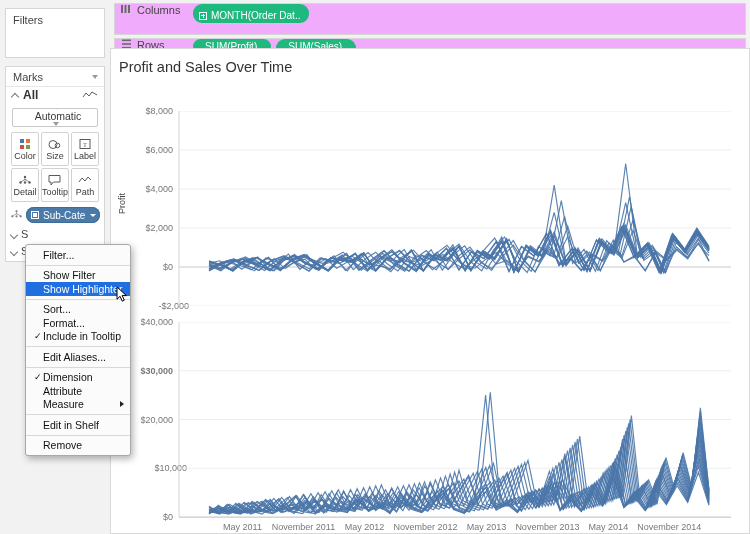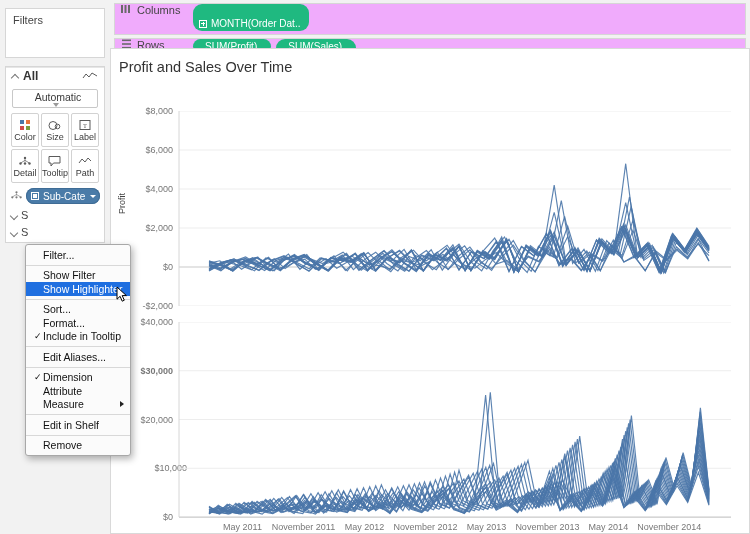--- a/index.html
+++ b/index.html
@@ -105,21 +105,21 @@
     background:#f2f2f2;
   }
   .shelf-row{
     display:flex;align-items:flex-start;height:32px;margin:3px 4px 0 4px;
     background:#f0abfc;border:1px solid #d6d6d6;box-sizing:border-box;
   }
   .shelf-row .shelf-ico{width:22px;display:flex;justify-content:center;flex:0 0 auto;}
   .shelf-row .shelf-name{width:56px;font-size:11px;color:#444;flex:0 0 auto;}
   .green-pill{
     background:#1fb980;color:#fff;border-radius:9px;height:15px;
-    display:inline-flex;align-items:center;padding:12px 9px 0 6px;
+    display:inline-flex;align-items:center;padding:4px 9px 0 6px;
     font-size:10px;margin-right:5px;white-space:nowrap;
   }
   .green-pill .plusbox{
     width:8px;height:8px;border:1px solid #fff;box-sizing:border-box;
     margin-right:4px;position:relative;flex:0 0 auto;
   }
   .green-pill .plusbox:before,.green-pill .plusbox:after{
     content:"";position:absolute;background:#fff;
   }
   .green-pill .plusbox:before{left:2.6px;top:1px;width:0.9px;height:4px;}
@@ -173,20 +173,24 @@
 <body>
 
 <div id="left-panel">
 
 
   <div class="shelf-card" id="filters-card">
     <div class="shelf-title">Filters</div>
   </div>
 
   <div class="shelf-card" id="marks-card">
+    <div class="marks-head">
+      <span class="marks-head-label">Marks</span>
+      <span class="tiny-caret"></span>
+    </div>
 
     <div class="marks-all-row">
       <span class="chev"></span>
       <span class="marks-all-label">All</span>
       <svg class="line-glyph" viewBox="0 0 16 10">
         <path d="M1 7 L4 3 L7 6 L10 2 L15 5" fill="none" stroke="#5b5b5b" stroke-width="1"></path>
       </svg>
     </div>
 
     <div class="mark-type-select">
@@ -321,21 +325,21 @@
 </div>
 
 <div id="viz">
   <div id="viz-title">Profit and Sales Over Time</div>
   <div class="plot-wrap" id="plot-wrap">
       <div class="tick-lbl" style="left: 0px; width: 62px; top: 27px;">$8,000</div>
       <div class="tick-lbl" style="left: 0px; width: 62px; top: 66px;">$6,000</div>
       <div class="tick-lbl" style="left: 0px; width: 62px; top: 105px;">$4,000</div>
       <div class="tick-lbl" style="left: 0px; width: 62px; top: 144px;">$2,000</div>
       <div class="tick-lbl" style="left: 0px; width: 62px; top: 183px;">$0</div>
-      <div class="tick-lbl" style="left: 0px; width: 62px; top: 222px; text-align: right;">-$2,000</div>
+      <div class="tick-lbl" style="left: 16px; width: 62px; top: 222px; text-align: right;">-$2,000</div>
       <svg width="638" height="195" style="position: absolute; left: 0px; top: 32px;">
         <line x1="68" x2="620" y1="0" y2="0" stroke="#ededed" stroke-width="1"></line>
         <line x1="68" x2="620" y1="39" y2="39" stroke="#ededed" stroke-width="1"></line>
         <line x1="68" x2="620" y1="78" y2="78" stroke="#ededed" stroke-width="1"></line>
         <line x1="68" x2="620" y1="117" y2="117" stroke="#ededed" stroke-width="1"></line>
         <line x1="68" x2="620" y1="156" y2="156" stroke="#c9c9c9" stroke-width="1"></line>
         <line x1="68" x2="620" y1="195" y2="195" stroke="#ededed" stroke-width="1"></line>
         <line x1="68" x2="68" y1="0" y2="195" stroke="#d6d6d6" stroke-width="1"></line>
         <path d="M98.0 150.2 L108.6 153.1 L119.3 157.9 L129.9 151.1 L140.6 148.2 L151.2 153.7 L161.8 159.9 L172.5 149.4 L183.1 144.3 L193.7 152.5 L204.4 154.2 L215.0 147.8 L225.7 157.2 L236.3 150.9 L246.9 145.9 L257.6 153.5 L268.2 150.0 L278.9 158.9 L289.5 146.6 L300.1 151.7 L310.8 154.6 L321.4 149.0 L332.0 143.5 L342.7 152.1 L353.3 157.8 L364.0 148.0 L374.6 140.8 L385.2 153.1 L395.9 149.4 L406.5 158.3 L417.1 145.9 L427.8 150.9 L438.4 138.4 L449.1 152.5 L459.7 147.6 L470.3 159.9 L481.0 144.1 L491.6 150.3 L502.3 134.6 L512.9 151.1 L523.5 145.9 L534.2 159.5 L544.8 141.6 L555.4 149.6 L566.1 139.2 L576.7 148.0 L587.4 131.6 L598.0 150.2" fill="none" stroke="#4a76a8" stroke-width="1.15" stroke-opacity="0.9"></path>
         <path d="M98.0 153.7 L108.6 157.6 L119.3 152.1 L129.9 154.8 L140.6 158.9 L151.2 149.8 L161.8 154.2 L172.5 157.2 L183.1 151.3 L193.7 148.2 L204.4 158.3 L215.0 152.5 L225.7 149.6 L236.3 159.9 L246.9 146.1 L257.6 153.3 L268.2 154.6 L278.9 157.8 L289.5 149.0 L300.1 151.7 L310.8 147.2 L321.4 158.7 L332.0 150.5 L342.7 143.9 L353.3 154.1 L364.0 157.2 L374.6 148.4 L385.2 141.6 L395.9 152.5 L406.5 160.3 L417.1 145.1 L427.8 150.2 L438.4 136.1 L449.1 153.5 L459.7 146.8 L470.3 159.1 L481.0 142.7 L491.6 149.4 L502.3 129.1 L512.9 150.9 L523.5 144.7 L534.2 159.9 L544.8 140.0 L555.4 148.4 L566.1 137.7 L576.7 147.2 L587.4 128.3 L598.0 149.8" fill="none" stroke="#4a76a8" stroke-width="1.15" stroke-opacity="0.9"></path>

